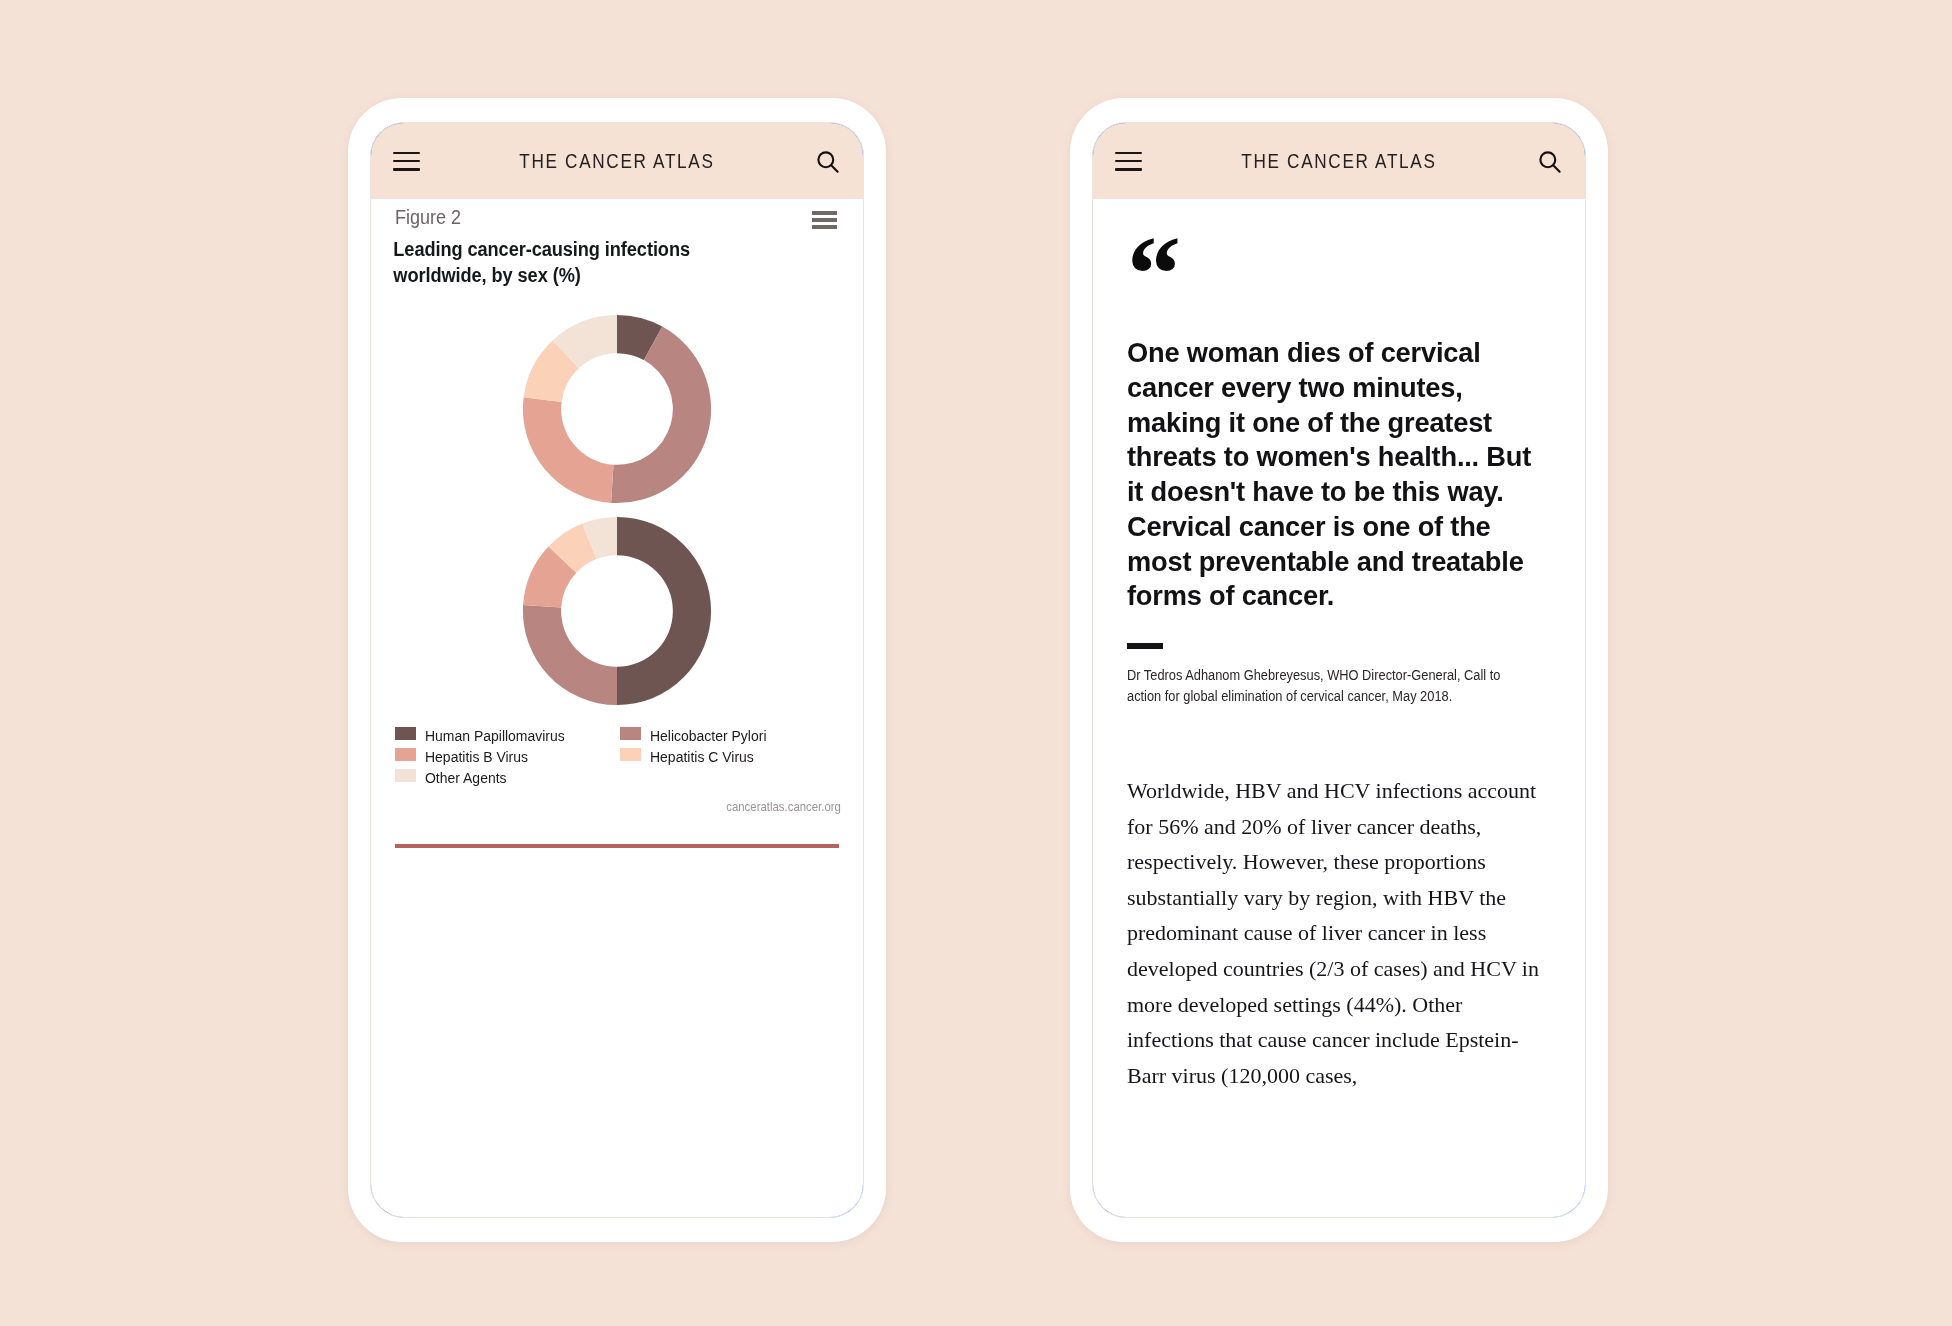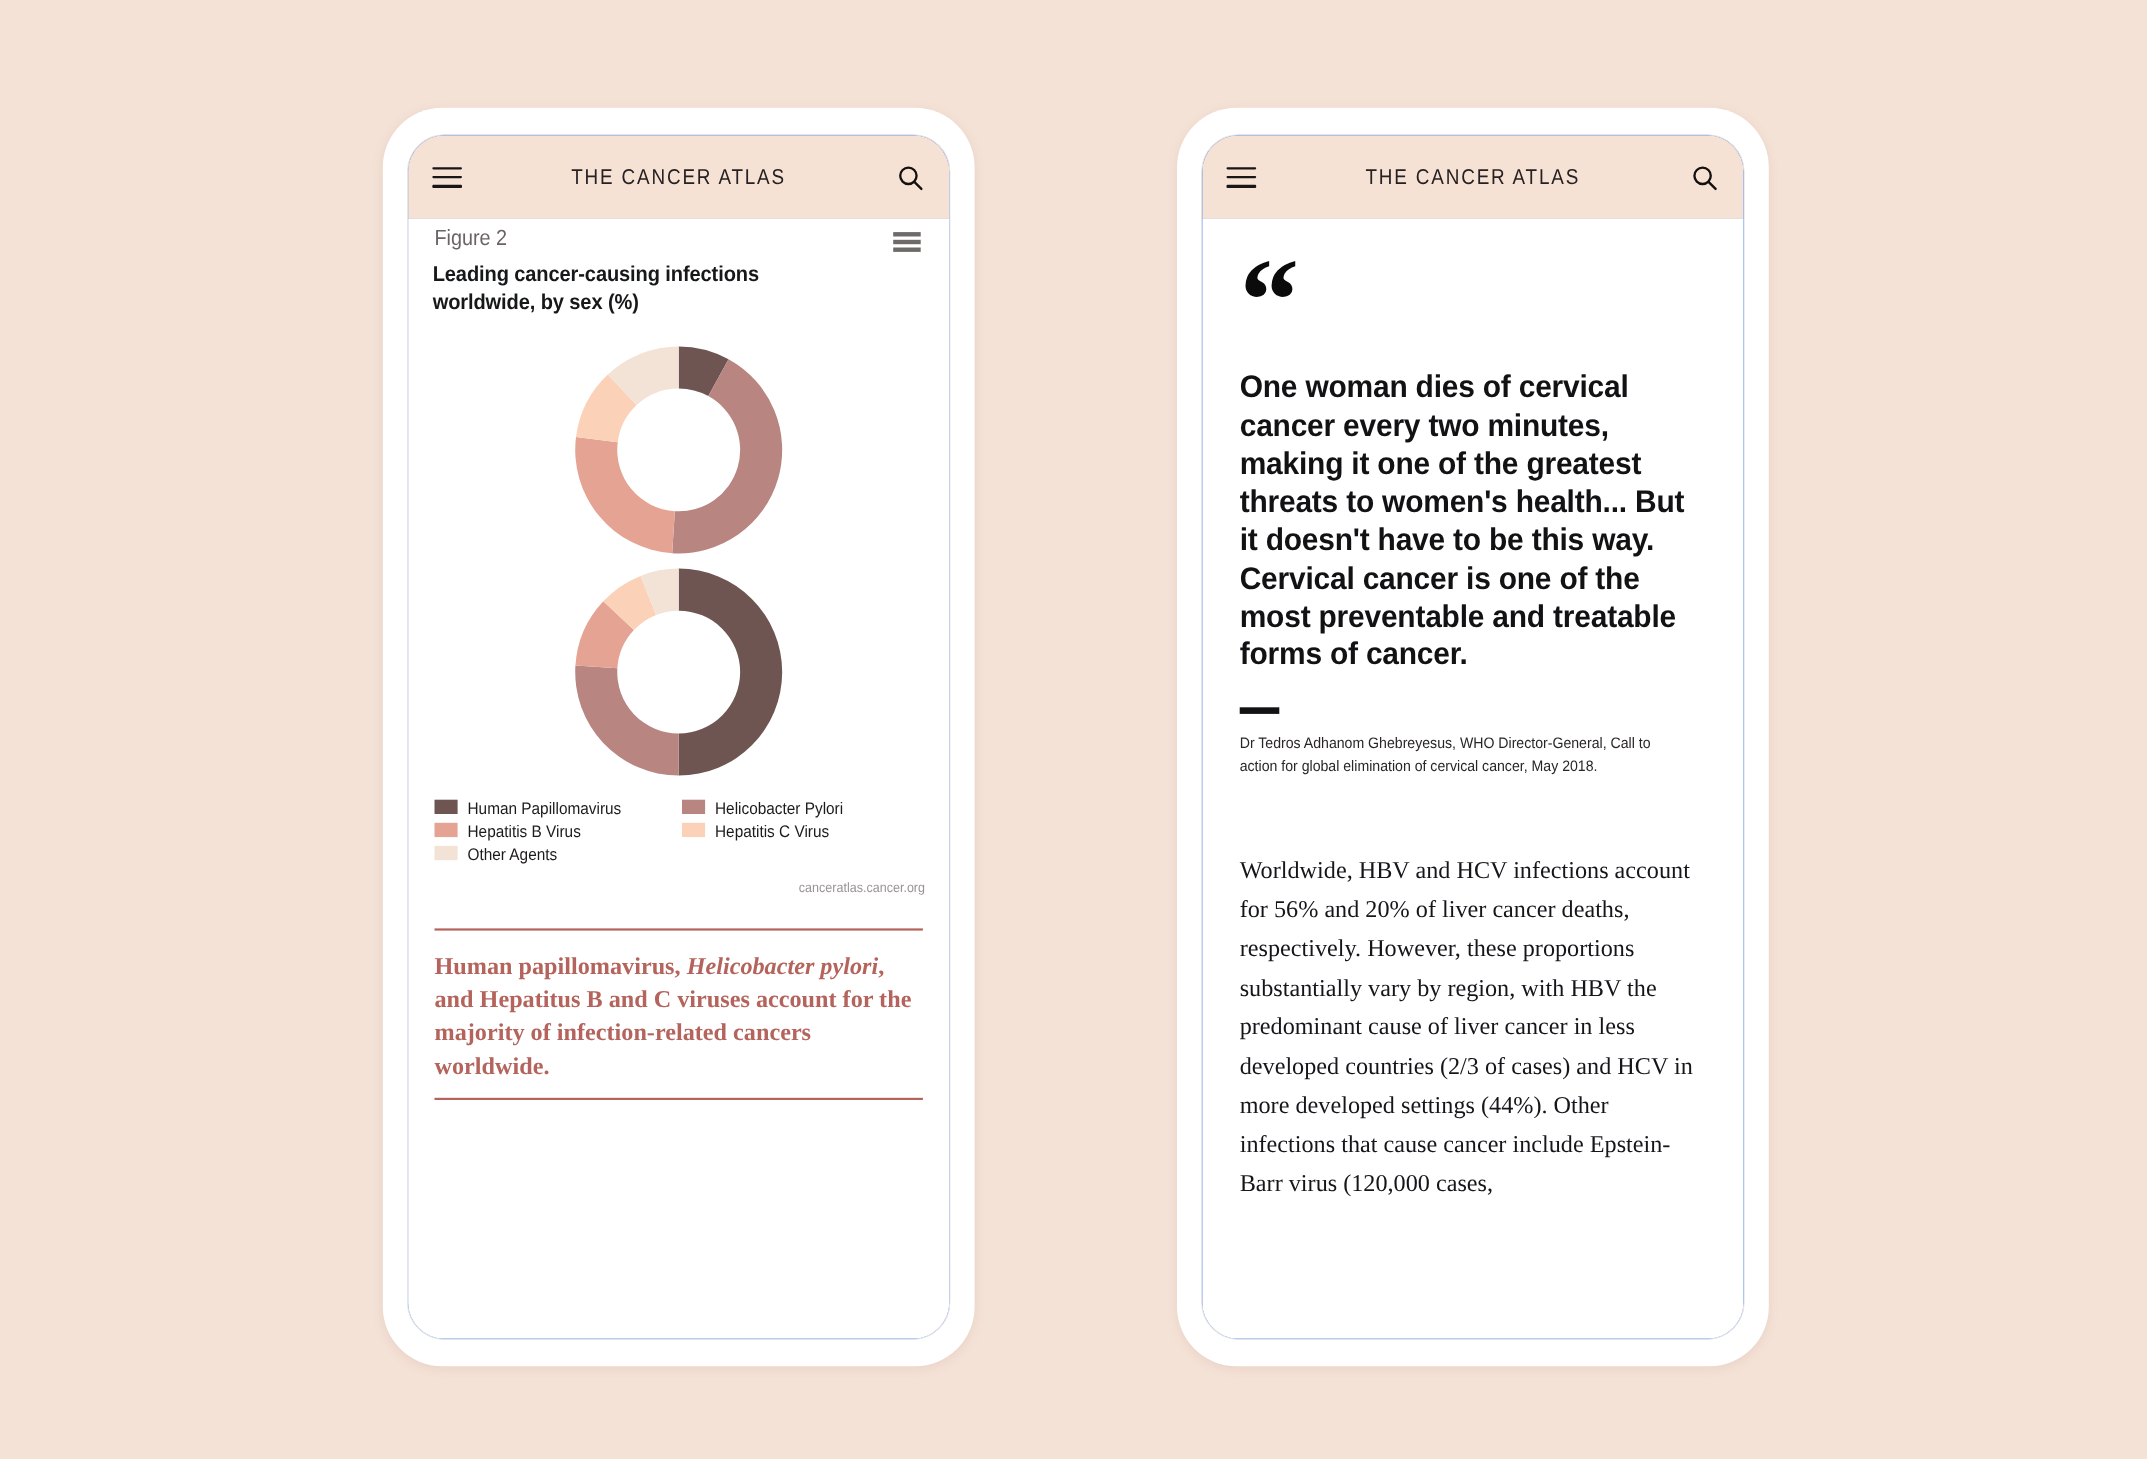--- a/index.html
+++ b/index.html
@@ -296,23 +296,20 @@
           <div class="legend-item">
             <span class="swatch" style="background: rgb(243, 226, 214);"></span>
             <span class="legend-text">Other Agents</span>
           </div>
         </div>
 
         <div class="watermark">canceratlas.cancer.org</div>
 
         <div class="caption-block">
           <div class="cap-rule" style="background: rgb(180, 100, 92);"></div>
-          <div class="caption" style="color: rgb(180, 100, 92);">
-            <span>Human papillomavirus, </span><i>Helicobacter pylori</i><span>, and Hepatitus B and C viruses account for the majority of infection-related cancers worldwide.</span>
-          </div>
           <div class="cap-rule" style="background: rgb(180, 100, 92);"></div>
         </div>
 
       </div>
     </div>
   </div>
 
   <div class="phone phone-right">
     <div class="screen">
 

